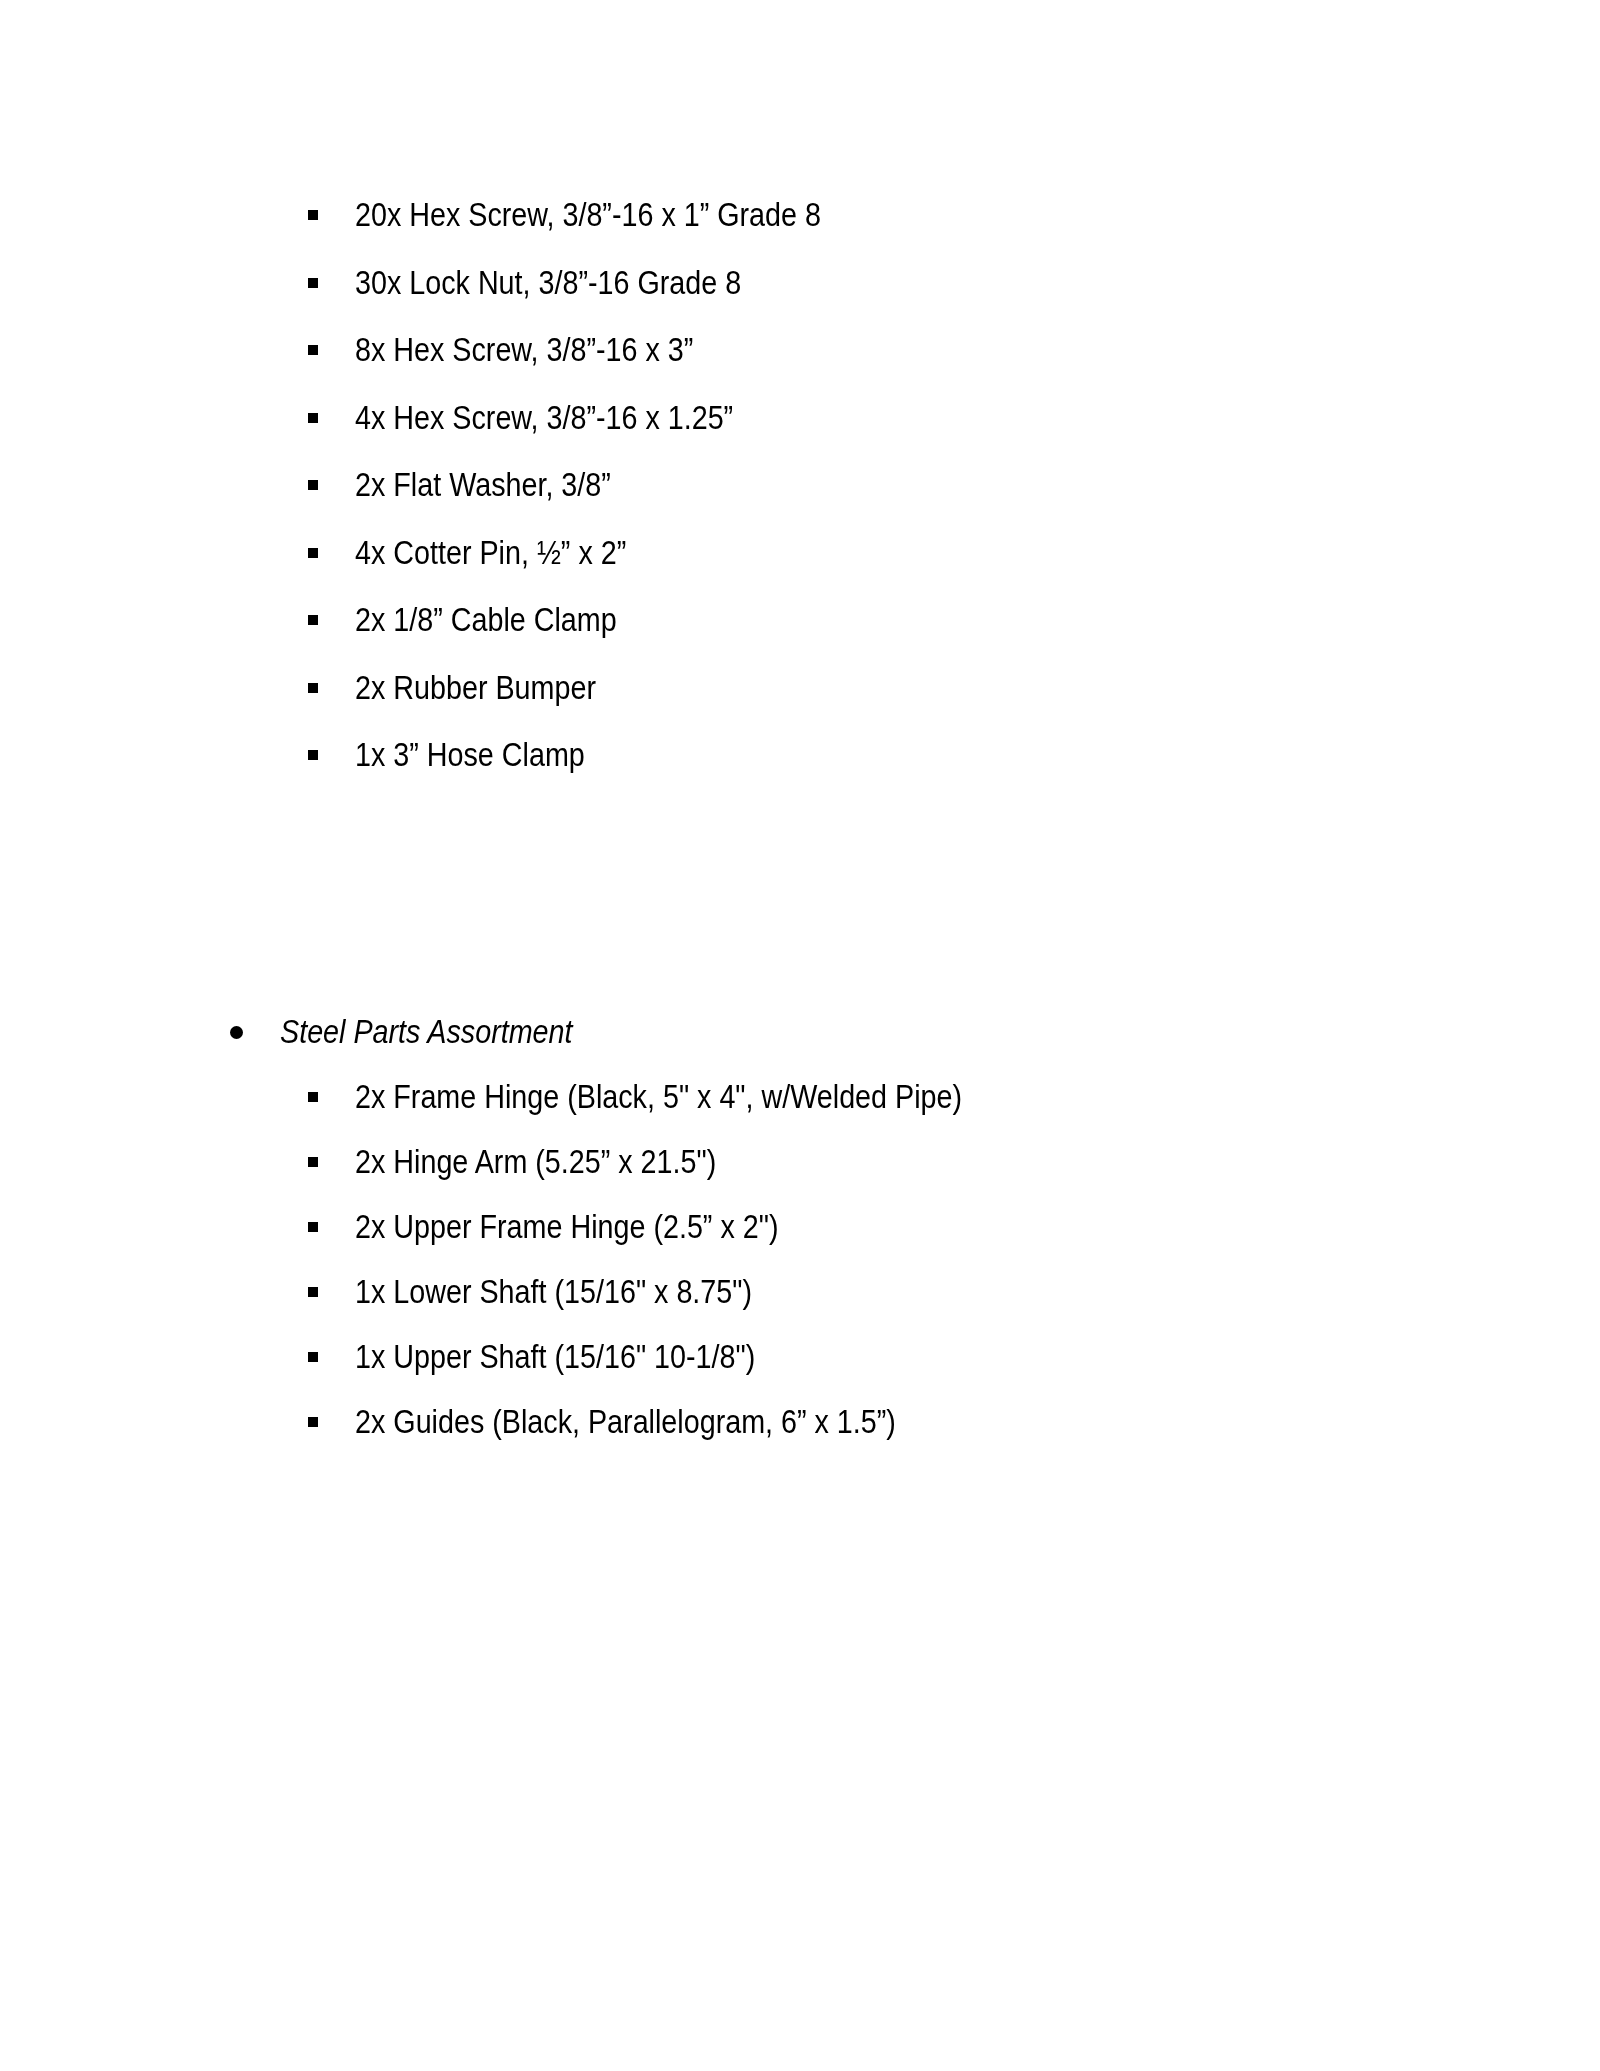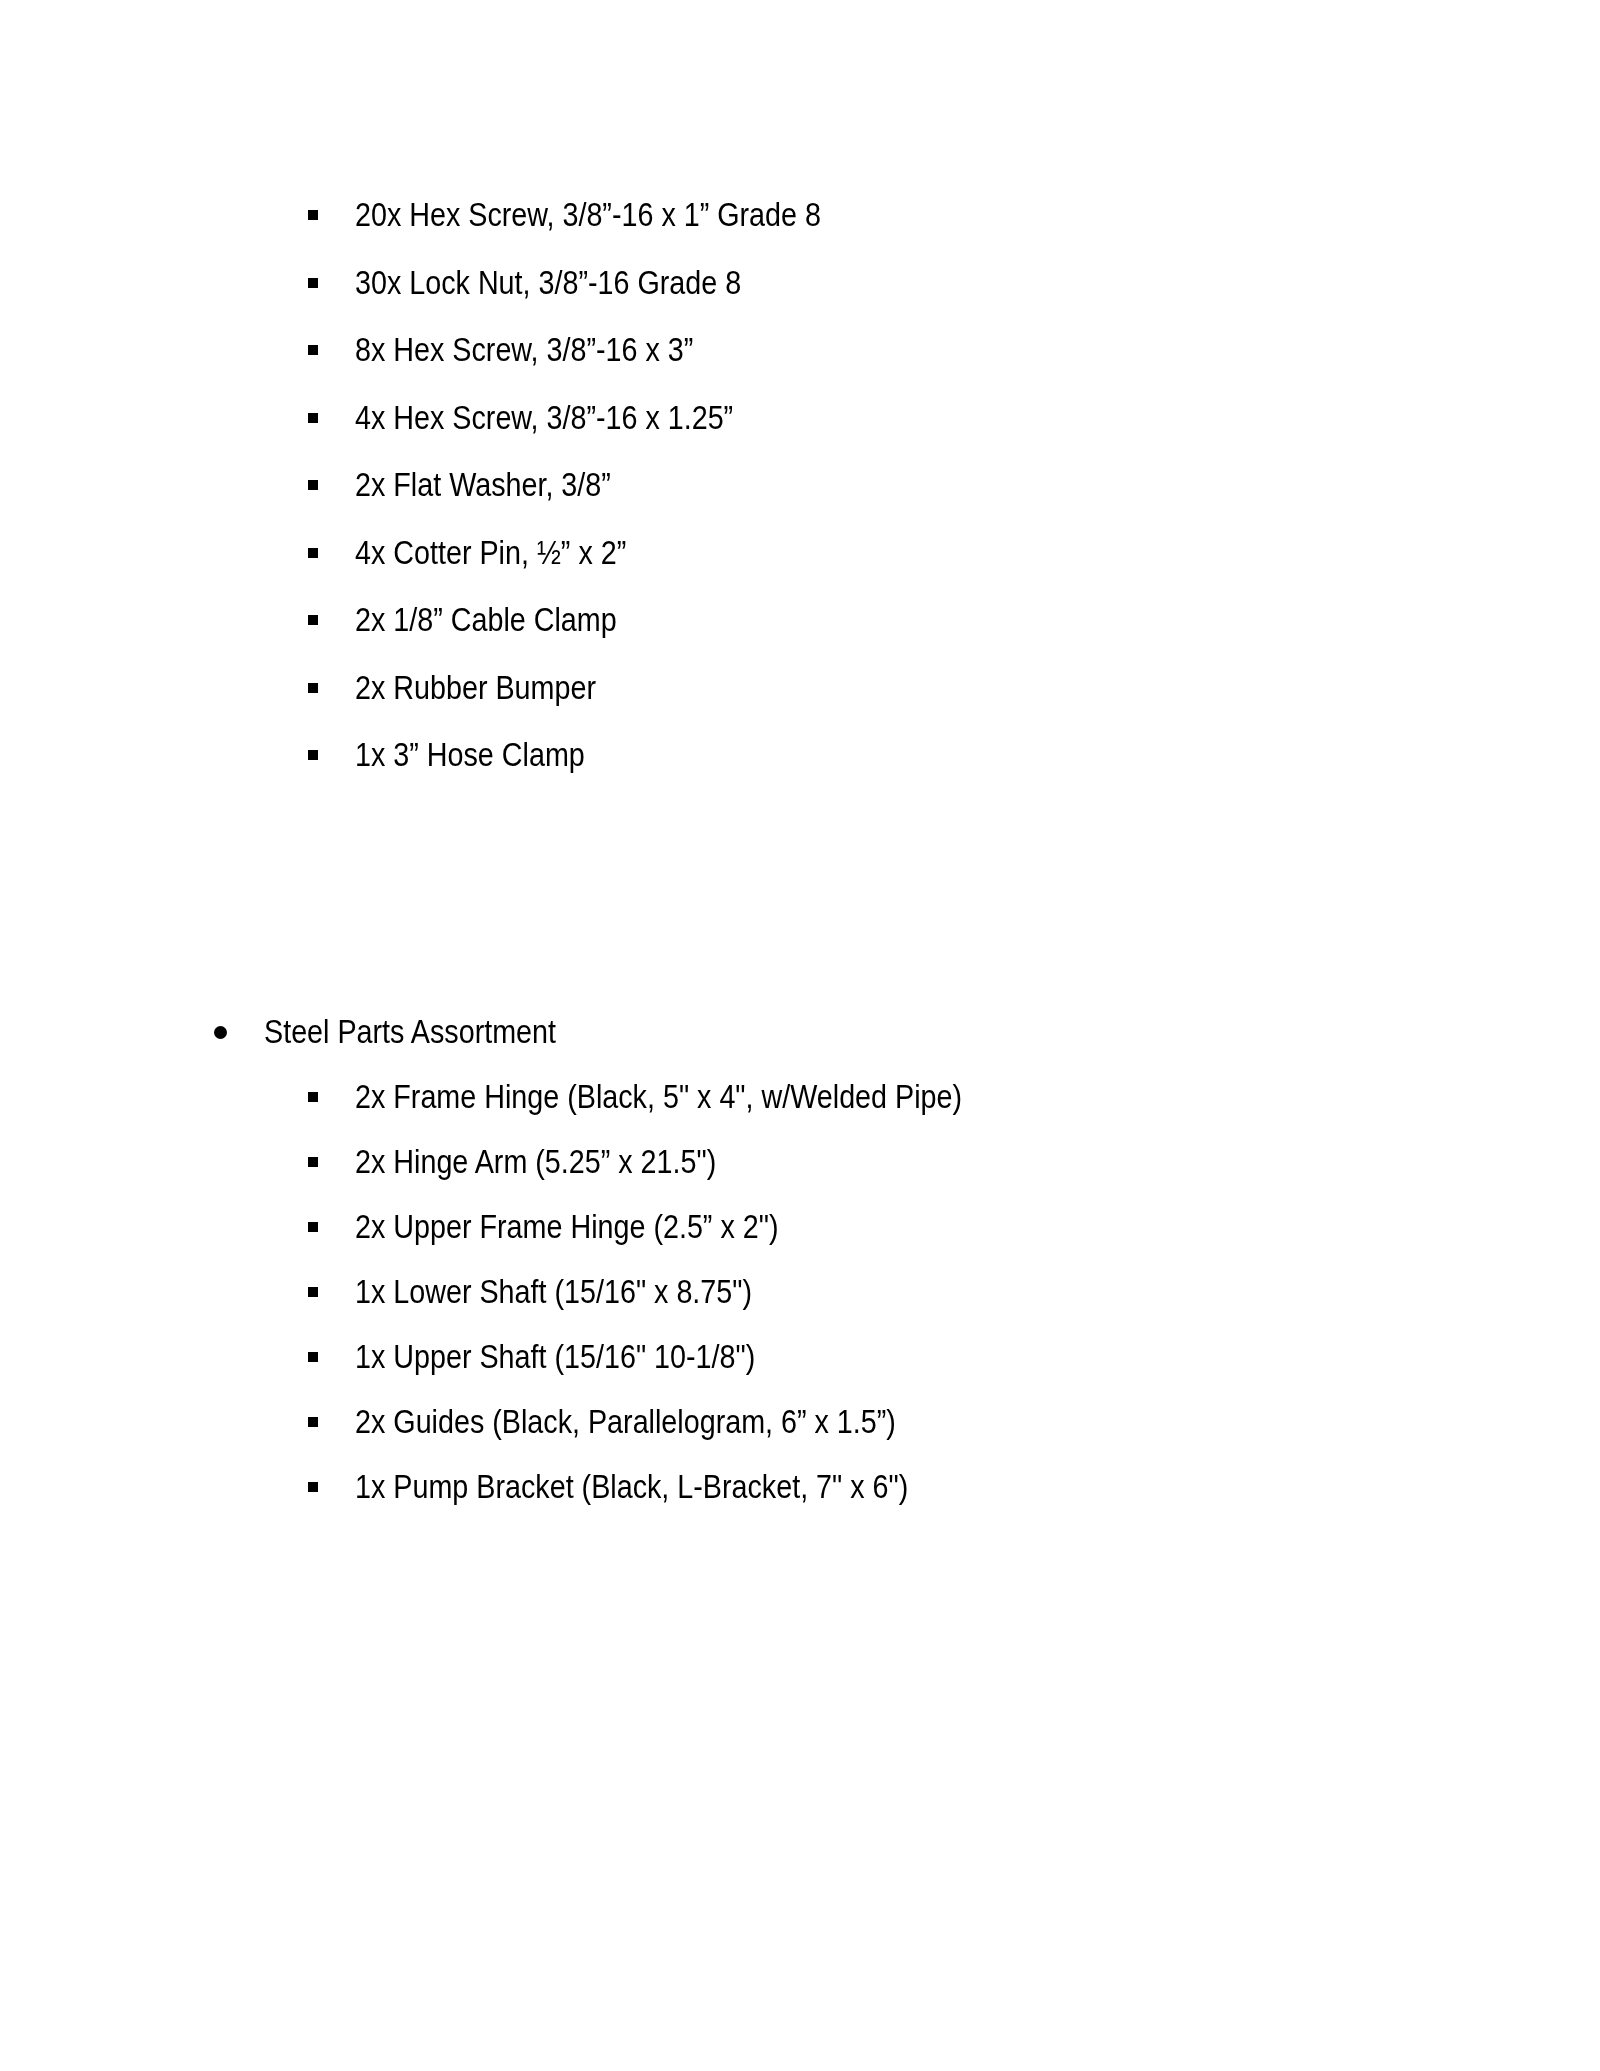--- a/index.html
+++ b/index.html
@@ -45,27 +45,28 @@
   .sq {
     position: absolute;
     left: 308px;
     top: 15px;
     width: 10px;
     height: 10px;
     background: #000000;
   }
   .steel-header {
     position: absolute;
-    left: 1px;
+    left: 17px;
     top: 1012px;
     height: 40px;
     line-height: 40px;
     padding-left: 263px;
     font-size: 33px;
     white-space: nowrap;
+    font-style: italic;
   }
   .dot {
     position: absolute;
     left: 213px;
     top: 14px;
     width: 13px;
     height: 13px;
     background: #000000;
     border-radius: 50%;
   }
@@ -96,16 +97,15 @@
     <span class="dot"></span><span class="txt">Steel Parts Assortment</span>
   </div>
 
   <ul class="sub-list" id="steel-list">
     <li><span class="sq"></span><span class="txt">2x Frame Hinge (Black, 5" x 4", w/Welded Pipe)</span></li>
     <li><span class="sq"></span><span class="txt">2x Hinge Arm (5.25” x 21.5")</span></li>
     <li><span class="sq"></span><span class="txt">2x Upper Frame Hinge (2.5” x 2")</span></li>
     <li><span class="sq"></span><span class="txt">1x Lower Shaft (15/16" x 8.75")</span></li>
     <li><span class="sq"></span><span class="txt">1x Upper Shaft (15/16" 10-1/8")</span></li>
     <li><span class="sq"></span><span class="txt">2x Guides (Black, Parallelogram, 6” x 1.5”)</span></li>
-    <li><span class="sq"></span><span class="txt">1x Pump Bracket (Black, L-Bracket, 7" x 6")</span></li>
   </ul>
 
 </div>
 
 </body></html>

